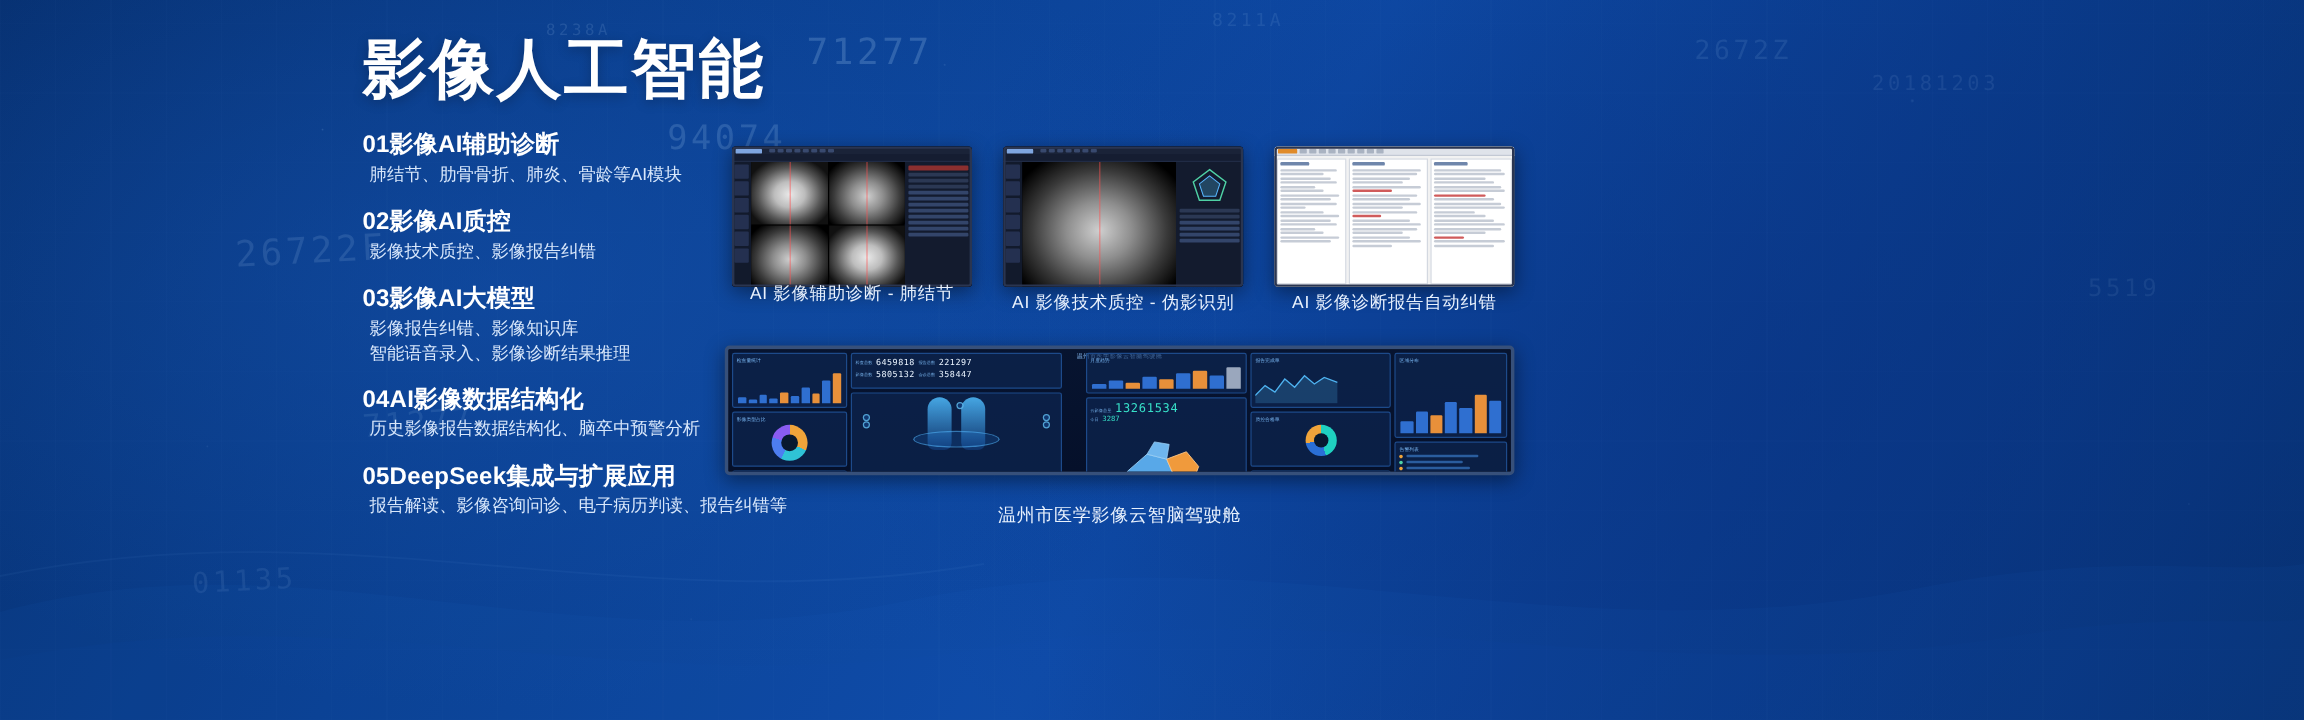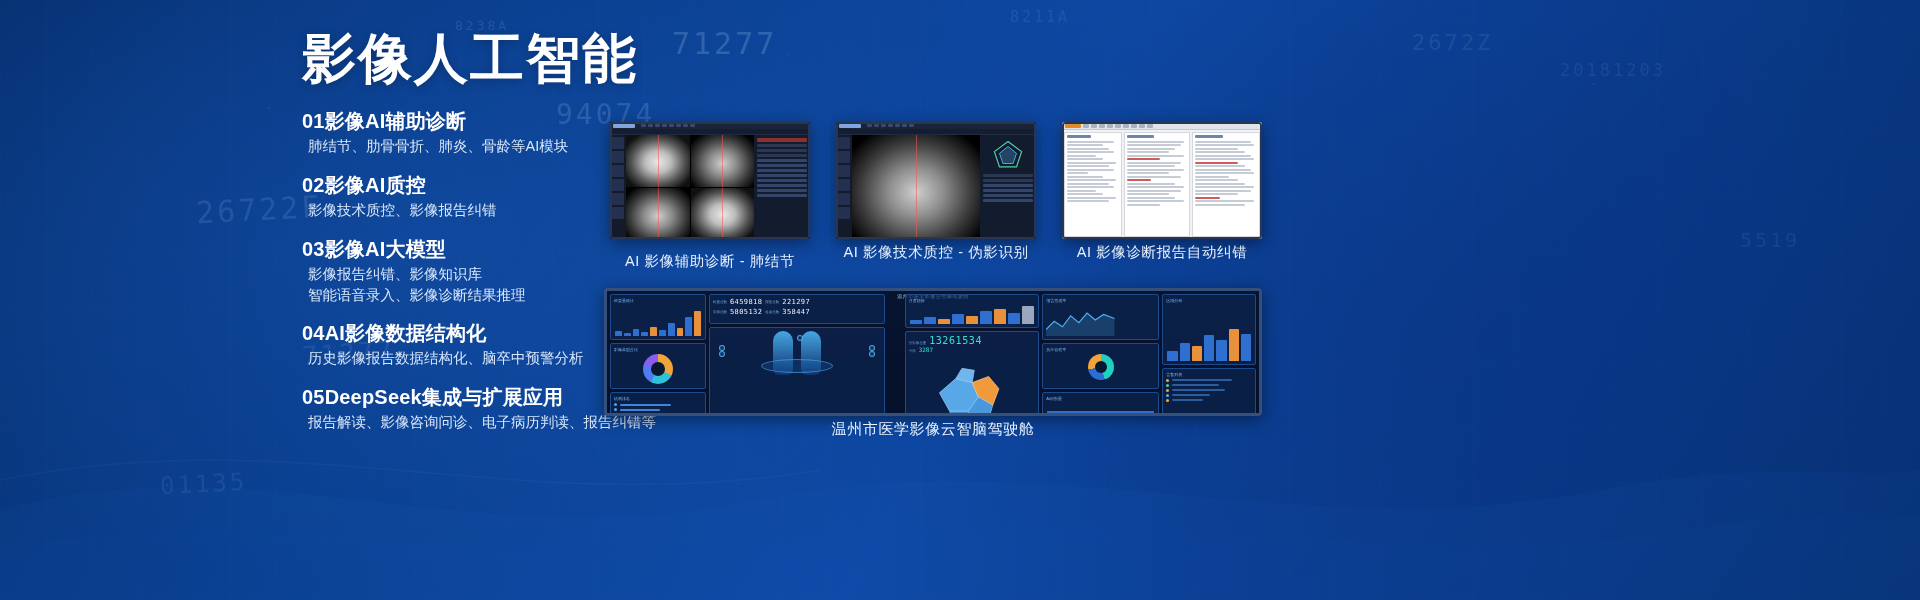--- a/index.html
+++ b/index.html
@@ -88,25 +88,25 @@
           box-shadow: 0 4px 16px rgba(0,0,0,.42); background: #0b1020; }
   .shot .frame { position: absolute; inset: 0; border: 2px solid #2a3550; border-radius: 3px; pointer-events:none; }
   .cap {
     position: absolute; text-align: center; color: #e8f1fd;
     font-size: 14.5px; letter-spacing: .6px; white-space: nowrap;
   }
 
   .shot1 { left: 610px; top: 122px; width: 200px; height: 117px; }
   .shot2 { left: 836px; top: 122px; width: 200px; height: 117px; }
   .shot3 { left: 1062px; top: 122px; width: 200px; height: 117px; }
-  .cap1 { left: 610px; top: 252px; width: 200px; }
+  .cap1 { left: 610px; top: 235px; width: 200px; }
   .cap2 { left: 836px; top: 243px; width: 200px; }
   .cap3 { left: 1062px; top: 243px; width: 200px; }
 
-  .shot4 { left: 604px; top: 288px; width: 658px; height: 128px;
+  .shot4 { left: 604px; top: 288px; width: 658px; height: 108px;
            border: 3px solid #37507a; border-radius: 4px; }
   .cap4 { left: 604px; top: 420px; width: 658px; font-size: 15px; }
 
   
   .viewer { position:absolute; inset:0; background:#0d1326; display:flex; flex-direction:column; }
   .v-top { height:7px; background:#1a2338; display:flex; align-items:center; gap:2px; padding:0 3px; }
   .v-top i { display:block; width:5px; height:3px; background:#38496e; border-radius:1px; }
   .v-top .brand { width:22px; height:4px; background:#7fa6e0; border-radius:1px; margin-right:4px; }
   .v-tool { height:6px; background:#151d31; border-bottom:1px solid #202b45; }
   .v-body { flex:1; display:flex; }

